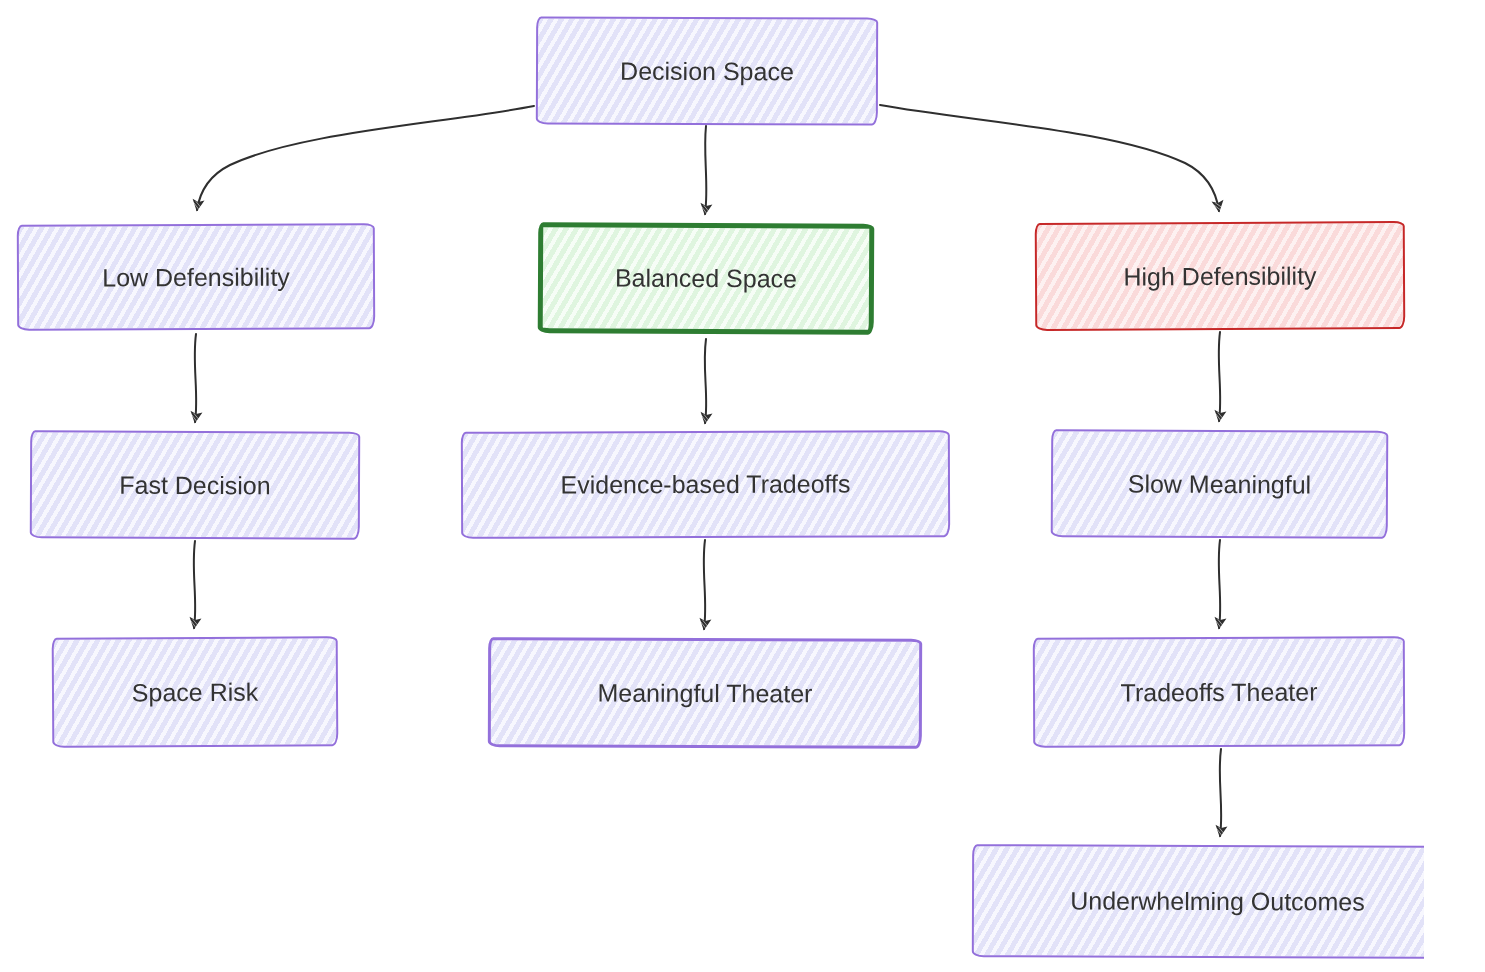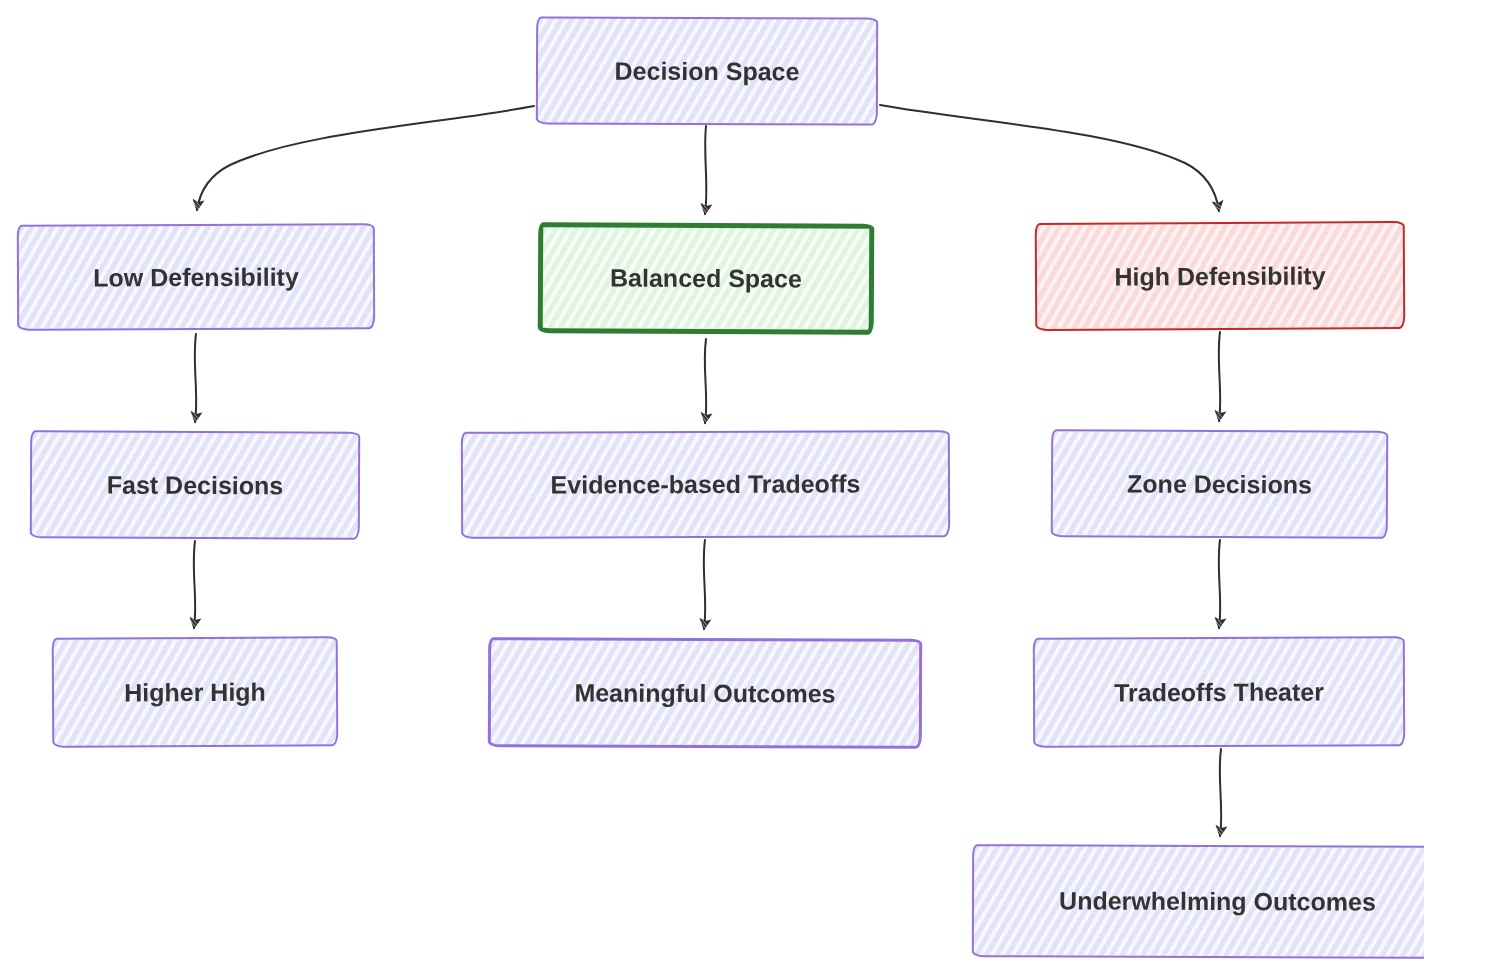--- a/index.html
+++ b/index.html
@@ -2,21 +2,20 @@
 <html><head>
 <meta charset="utf-8">
 <style>
   html,body{margin:0;padding:0;background:#ffffff;}
   #canvas{
     position:relative;
     width:1424px;height:972px;
     background:#ffffff;
     font-family:"Liberation Sans", sans-serif;
     overflow:hidden;
-    font-weight:bold;
   }
   #edges{position:absolute;left:0;top:0;width:1485px;height:972px;}
   .node{
     position:absolute;
     display:flex;align-items:center;justify-content:center;
     color:#333333;
     font-size:25px;
     text-align:center;
     box-sizing:border-box;
     border:2px solid #9370DB;
@@ -81,37 +80,37 @@
 
   <div class="node green" id="n-balanced-zone">
     <span>Balanced Space</span>
   </div>
 
   <div class="node red" id="n-high-defensibility">
     <span>High Defensibility</span>
   </div>
 
   <div class="node" id="n-fast-decisions">
-    <span>Fast Decisions</span>
+    <span>Fast Decision</span>
   </div>
 
   <div class="node" id="n-evidence-tradeoffs">
     <span>Evidence-based Tradeoffs</span>
   </div>
 
   <div class="node" id="n-slow-decisions">
-    <span>Zone Decisions</span>
+    <span>Slow Meaningful</span>
   </div>
 
   <div class="node" id="n-higher-risk">
-    <span>Higher High</span>
+    <span>Space Risk</span>
   </div>
 
   <div class="node thick-purple" id="n-meaningful-outcomes">
-    <span>Meaningful Outcomes</span>
+    <span>Meaningful Theater</span>
   </div>
 
   <div class="node" id="n-approval-theater">
     <span>Tradeoffs Theater</span>
   </div>
 
   <div class="node" id="n-underwhelming-outcomes">
     <span>Underwhelming Outcomes</span>
   </div>
 

